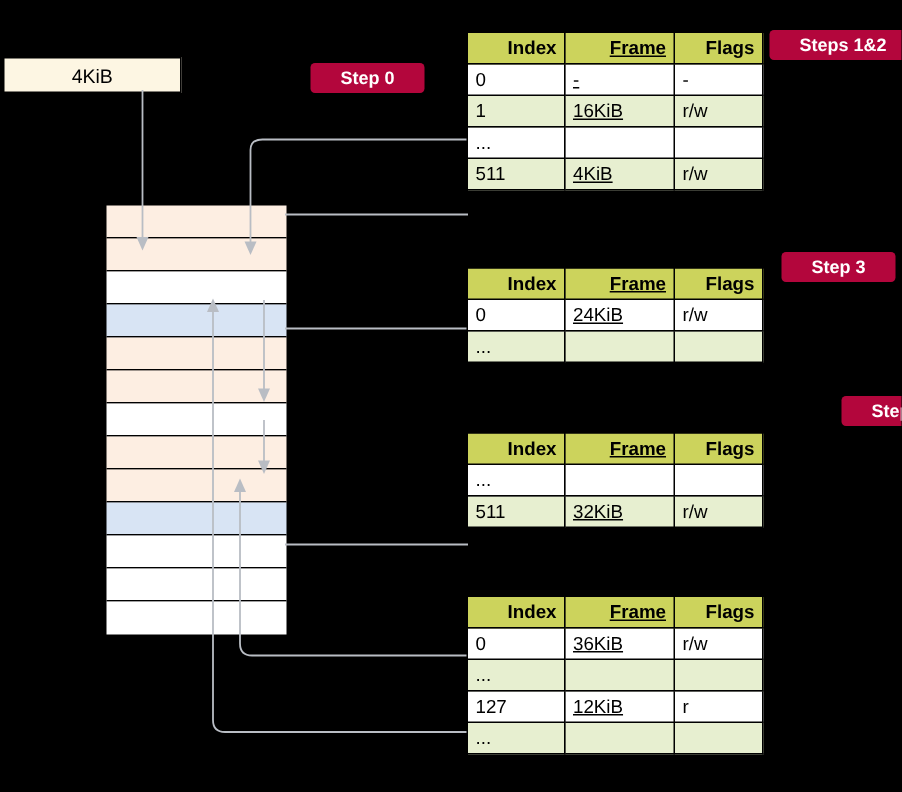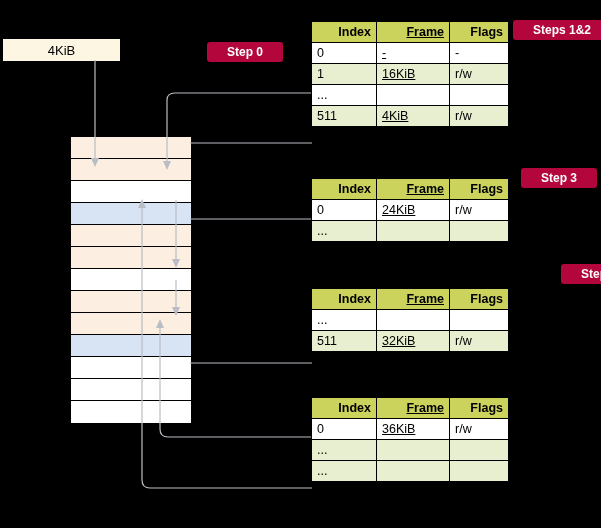--- a/index.html
+++ b/index.html
@@ -197,20 +197,25 @@
         <tr>
           <td class="c-index">0</td>
           <td class="c-frame">36KiB</td>
           <td class="c-flags">r/w</td>
         </tr>
         <tr class="alt">
           <td class="c-index">...</td>
           <td class="c-frame"></td>
           <td class="c-flags"></td>
         </tr>
+        <tr>
+          <td class="c-index">127</td>
+          <td class="c-frame">12KiB</td>
+          <td class="c-flags">r</td>
+        </tr>
         <tr class="alt">
           <td class="c-index">...</td>
           <td class="c-frame"></td>
           <td class="c-flags"></td>
         </tr>
       </tbody>
     </table>
 </div>
 
 </body></html>

